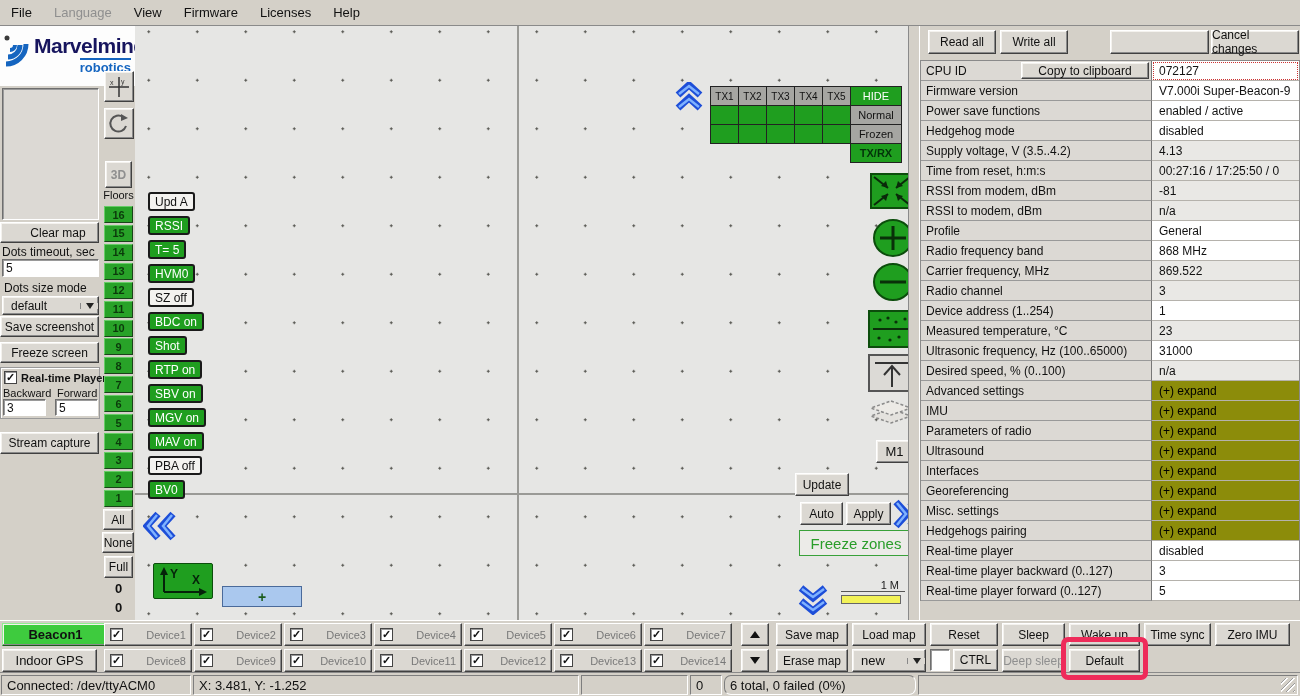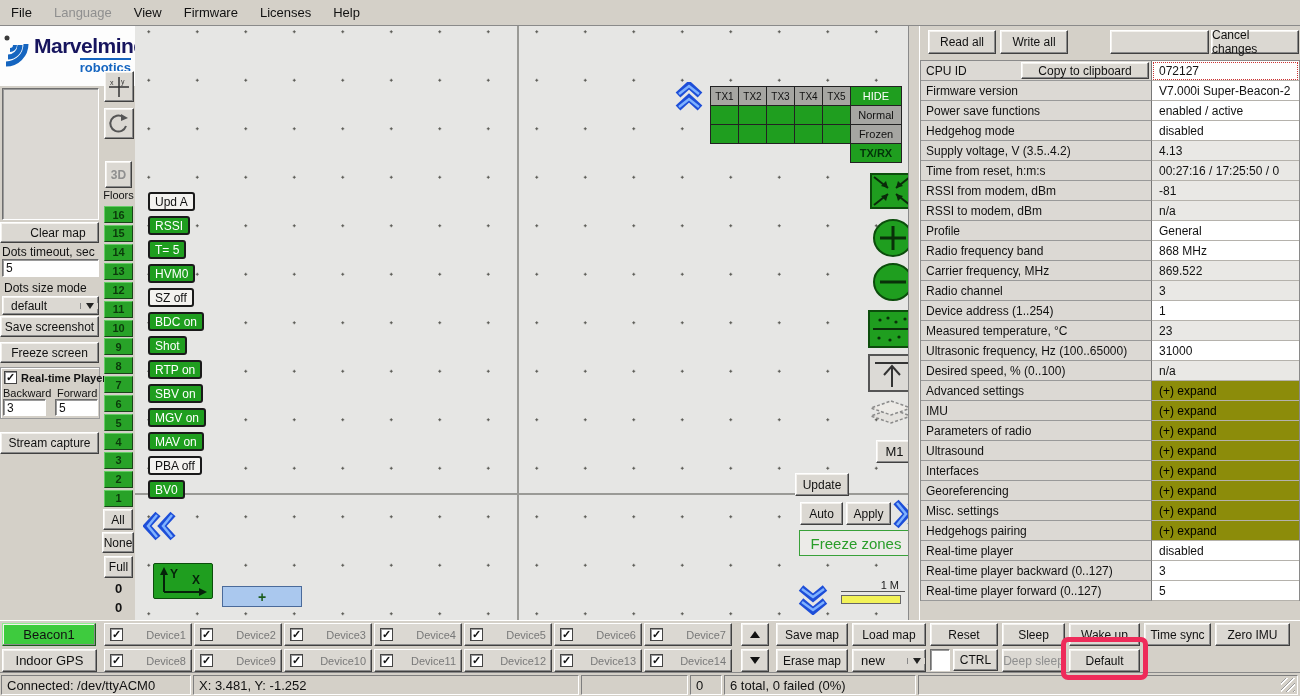--- a/index.html
+++ b/index.html
@@ -127,21 +127,21 @@
            display:flex; align-items:center; padding-left:5px; font-size:12px; position:relative; }
   .pval { flex:1; border-bottom:1px solid #b5b2ac; display:flex; align-items:center; padding-left:7px; font-size:12px; }
   .pval.white { background:#fff; }
   .pval.gray { background:#e9e8e5; }
   .pval.olive { background:#8c8c0a; color:#000; }
   .pval.idcell { background:#fff; outline:1px dotted #c33; outline-offset:-2px; }
   #copy-btn { position:absolute; left:100px; top:1px; width:128px; height:17px; font-size:12px; }
 
   
   #bottombar { left:0; top:620px; width:1300px; height:52px; background:#d4d0c8; border-top:1px solid #fff; }
-  #beacon-btn { left:2px; top:2px; width:94px; height:23px; background:#3ecb3e; border:1px solid #1a5c1a; border-top-color:#90ee90; border-left-color:#90ee90; font-weight:normal; font-size:13px; }
+  #beacon-btn { left:2px; top:2px; width:107px; height:23px; background:#3ecb3e; border:1px solid #1a5c1a; border-top-color:#90ee90; border-left-color:#90ee90; font-weight:bold; font-size:13px; }
   #indoor-btn { left:2px; top:28px; width:95px; height:23px; font-size:13px; }
   .dev-row { position:absolute; left:104px; display:flex; gap:2px; }
   #dev-row1 { top:2px; } #dev-row2 { top:28px; }
   .dev-cell { width:88px; height:23px; background:#dbd8d2; border:1px solid #404040; border-top-color:#fff; border-left-color:#fff;
               box-shadow:inset -1px -1px 0 #8a8a8a; display:flex; align-items:center; padding:0 5px; }
   .dev-cell .name { flex:1; text-align:right; font-size:11px; color:#787878; }
   #arrow-up-btn { left:741px; top:2px; width:28px; height:23px; }
   #arrow-down-btn { left:741px; top:28px; width:28px; height:23px; }
   #save-map { left:776px; top:2px; width:72px; height:23px; }
   #load-map { left:852px; top:2px; width:74px; height:23px; }
@@ -159,21 +159,21 @@
   #default-btn { left:1069px; top:28px; width:71px; height:23px; }
 
   
   #statusbar { left:0; top:672px; width:1300px; height:24px; background:#d4d0c8; border-top:1px solid #8a8a8a; }
   .st-cell { position:absolute; top:2px; height:20px; background:#d4d0c8; border:1px solid #fff; border-top-color:#7e7e7e; border-left-color:#7e7e7e;
              display:flex; align-items:center; padding-left:5px; font-size:13px; }
   #st-conn { left:1px; width:190px; }
   #st-coords { left:193px; width:386px; }
   #st-blank1 { left:581px; width:107px; }
   #st-zero { left:690px; width:32px; }
-  #st-total { left:724px; width:192px; }
+  #st-total { left:724px; width:192px;border-radius:7px; }
   #st-blank2 { left:918px; width:380px; }
   #grip { position:absolute; right:2px; bottom:2px; width:14px; height:14px;
           background:repeating-linear-gradient(135deg, transparent 0 3px, #9a9a9a 3px 4px, #fff 4px 5px); }
 
   
   #highlight { left:1061px; top:637px; width:87px; height:43px; border:5px solid #ee2b5a; border-radius:7px; z-index:60; pointer-events:none; }
 </style>
 </head>
 <body>
 
@@ -429,21 +429,21 @@
         <div class="pname">
           <span>CPU ID</span>
           <div id="copy-btn" class="btn3d">Copy to clipboard</div>
         </div>
         <div class="pval idcell">072127</div>
       </div>
       <div>
 
           <div class="prow">
             <div class="pname">Firmware version</div>
-            <div class="pval white">V7.000i Super-Beacon-2</div>
+            <div class="pval white">V7.000i Super-Beacon-9</div>
           </div>
 
           <div class="prow">
             <div class="pname">Power save functions</div>
             <div class="pval white">enabled / active</div>
           </div>
 
           <div class="prow">
             <div class="pname">Hedgehog mode</div>
             <div class="pval white">disabled</div>

